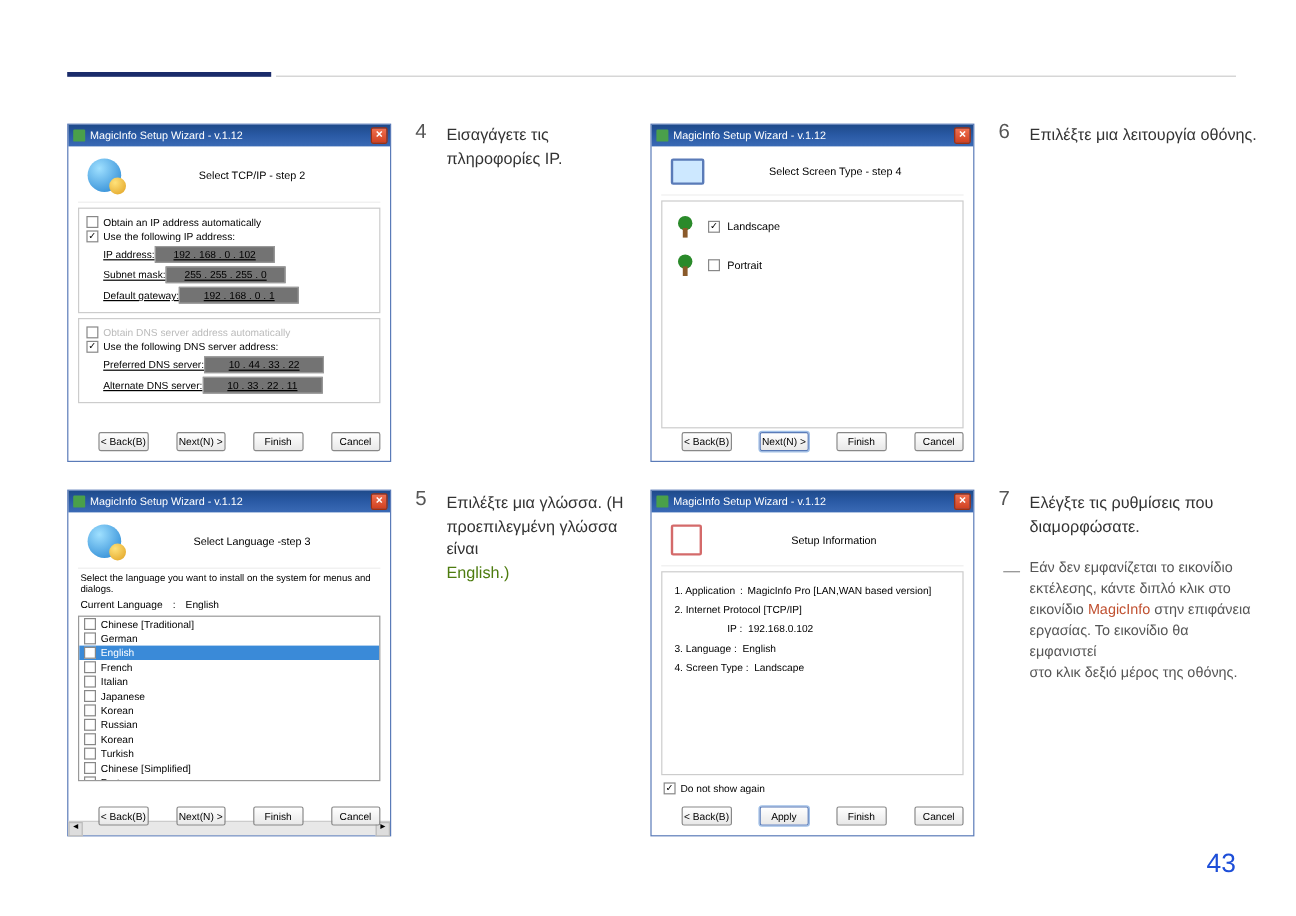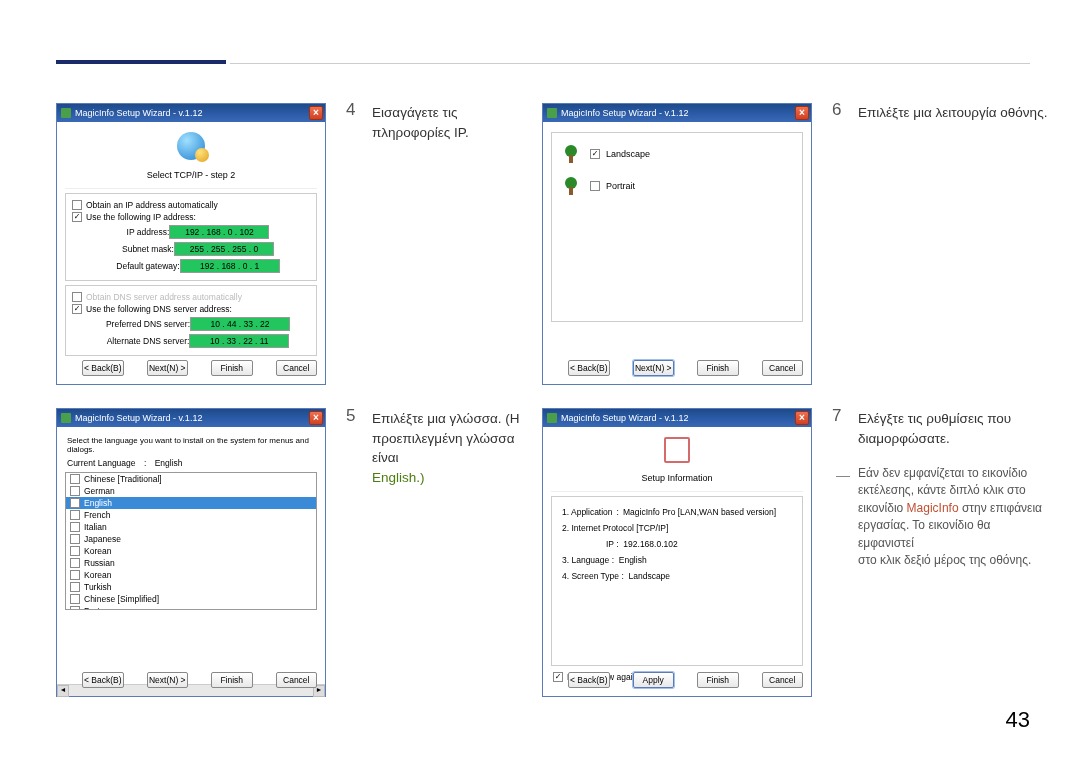--- a/index.html
+++ b/index.html
@@ -24,21 +24,21 @@
     left: 230px;
     right: 50px;
     height: 1px;
     background: #ccc;
   }
   .page-num {
     position: absolute;
     bottom: 30px;
     right: 50px;
     font-size: 22px;
-    color: #000000;
+    color: #1d4ed8;
   }
   .wizard {
     position: absolute;
     width: 270px;
     border: 1px solid #5a7bb8;
     background: #fff;
     font-size: 8.5px;
   }
   .wizard.w1 { left: 56px; top: 103px; height: 282px; }
   .wizard.w2 { left: 542px; top: 103px; height: 282px; }
@@ -76,21 +76,20 @@
     right: 0;
     bottom: 0;
     padding: 6px 8px;
   }
   .header-row {
     display: flex;
     align-items: center;
     gap: 10px;
     padding: 4px 8px 8px 8px;
     border-bottom: 1px solid #eee;
-    flex-direction: column;
   }
   .globe-icon {
     width: 28px;
     height: 28px;
     border-radius: 50%;
     background: radial-gradient(circle at 35% 30%, #9fe0ff, #2080d0);
     position: relative;
   }
   .globe-icon::after {
     content: "";
@@ -168,32 +167,33 @@
     border: 1px solid #888;
     display: inline-block;
     background: #fff;
     text-align: center;
     line-height: 8px;
     font-size: 8px;
   }
   .checkbox.checked::after { content: "✓"; color: #000; }
   .field-row {
     display: flex;
-    justify-content: center;
+    justify-content: flex-start;
     align-items: center;
     margin: 3px 0 3px 14px;
     font-size: 8.5px;
+    text-decoration: underline;
   }
   .field-input {
     border: 1px solid #999;
     width: 100px;
     padding: 1px 4px;
     font-size: 8.5px;
     text-align: center;
-    background: #22c55e;
+    background: #737373;
   }
   .disabled { color: #bbb; }
   .buttons {
     position: absolute;
     bottom: 8px;
     left: 8px;
     right: 8px;
     display: flex;
     gap: 6px;
     justify-content: flex-start;
@@ -377,20 +377,24 @@
   </div>
 </div>
 
 <div class="wizard w2">
   <div class="titlebar">
     <span style="width:10px;height:10px;background:#4aa04a;border-radius:1px;margin-right:4px"></span>
     <span>MagicInfo Setup Wizard - v.1.12</span>
     <span class="close">×</span>
   </div>
   <div class="content">
+    <div class="header-row">
+      <span class="monitor-icon"></span>
+      <span class="header-label">Select Screen Type - step 4</span>
+    </div>
     <div class="fieldset" style="height:190px">
       <div class="screen-opt">
           <span class="tree-icon"></span>
           <span class="checkbox checked"></span>
           <span>Landscape</span>
         </div>
       <div class="screen-opt">
           <span class="tree-icon"></span>
           <span class="checkbox"></span>
           <span>Portrait</span>
@@ -405,20 +409,24 @@
   </div>
 </div>
 
 <div class="wizard w3">
   <div class="titlebar">
     <span style="width:10px;height:10px;background:#4aa04a;border-radius:1px;margin-right:4px"></span>
     <span>MagicInfo Setup Wizard - v.1.12</span>
     <span class="close">×</span>
   </div>
   <div class="content">
+    <div class="header-row">
+      <span class="globe-icon"></span>
+      <span class="header-label">Select Language -step 3</span>
+    </div>
     <div style="font-size:8px;margin:3px 2px">Select the language you want to install on the system for menus and dialogs.</div>
     <div style="font-size:8.5px;margin:4px 2px">
       <span>Current Language</span>
       <span style="margin:0 6px">:</span>
       <span>English</span>
     </div>
     <div class="listbox" id="langlist">
         <div class="item">
           <span class="checkbox"></span>
           <span>Chinese [Traditional]</span>

